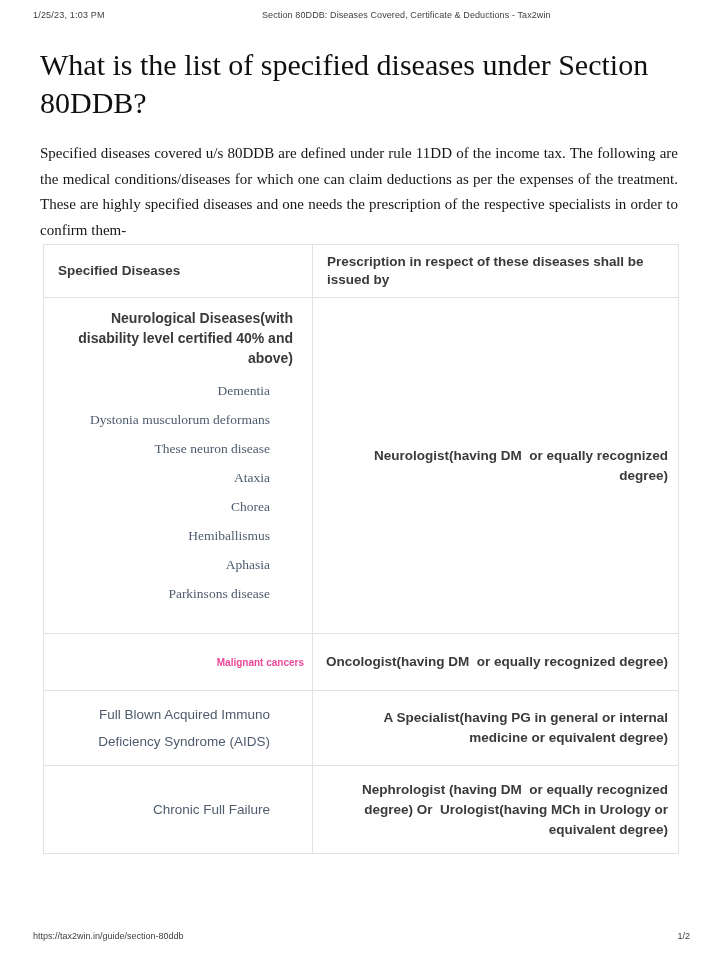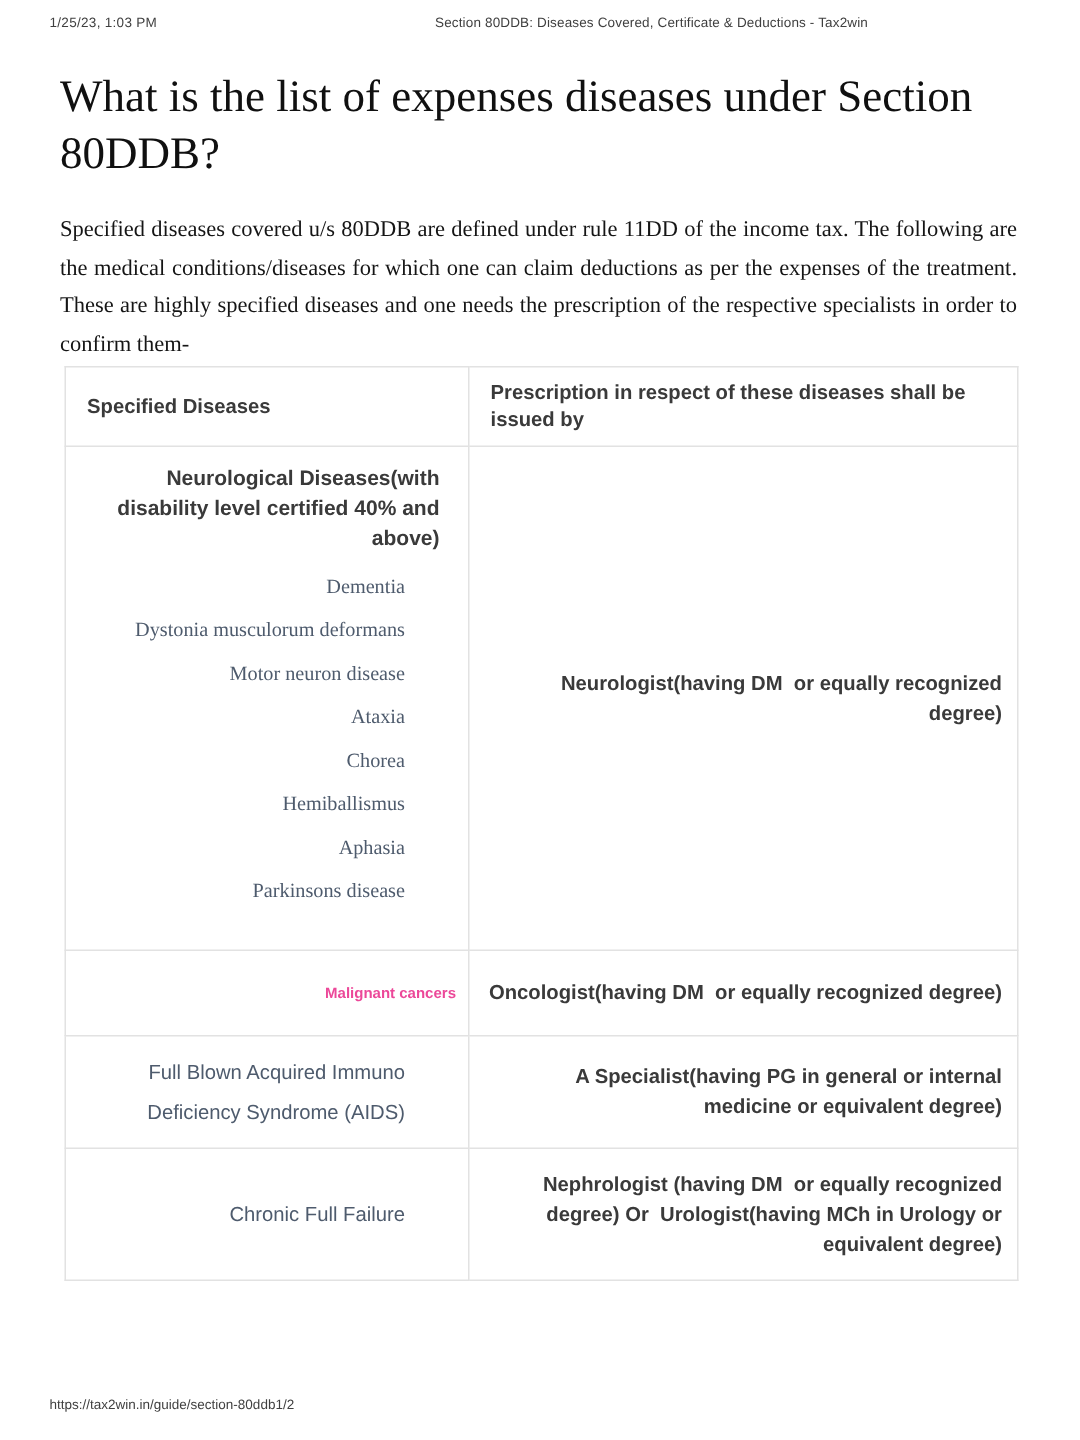--- a/index.html
+++ b/index.html
@@ -8,24 +8,24 @@
     position: relative;
     background: #ffffff;
     font-family: "Liberation Sans", sans-serif;
     color: #1a1a1a;
     overflow: hidden;
   }
 
   
   .print-header { position: absolute; top: 10px; left: 0; right: 0; height: 14px; }
   .ph-date  { position: absolute; left: 33px;  font-size: 9px; color: #3f3f3f; letter-spacing: .2px; }
-  .ph-title { position: absolute; left: 262px; font-size: 9px; color: #3f3f3f; letter-spacing: .1px; margin-left: 28px; }
+  .ph-title { position: absolute; left: 262px; font-size: 9px; color: #3f3f3f; letter-spacing: .1px; }
   .print-footer {
     position: absolute; top: 931px; left: 33px; right: 30px;
-    display: flex; justify-content: flex-start;
+    display: flex; justify-content: space-between;
     font-size: 9px; color: #3f3f3f;
   }
 
   
   .article-heading {
     position: absolute; top: 46px; left: 40px; width: 615px;
     font-family: "Liberation Serif", serif;
     font-weight: 400;
     font-size: 30px; line-height: 38px;
     color: #101010;
@@ -106,39 +106,39 @@
 </head>
 <body>
 
 <div class="page">
 
   <header class="print-header">
     <span class="ph-date">1/25/23, 1:03 PM</span>
     <span class="ph-title">Section 80DDB: Diseases Covered, Certificate &amp; Deductions - Tax2win</span>
   </header>
 
-  <h1 class="article-heading">What is the list of expenses diseases under Section 80DDB?</h1>
+  <h1 class="article-heading">What is the list of specified diseases under Section 80DDB?</h1>
 
   <p class="intro">Specified diseases covered u/s 80DDB are defined under rule 11DD of the income tax. The following are the medical conditions/diseases for which one can claim deductions as per the expenses of the treatment. These are highly specified diseases and one needs the prescription of the respective specialists in order to confirm them-</p>
 
   <table class="diseases-table">
     <thead>
       <tr>
         <th class="col-disease">Specified Diseases</th>
         <th class="col-prescriber">Prescription in respect of these diseases shall be issued by</th>
       </tr>
     </thead>
     <tbody>
       <tr class="row-neuro">
         <td class="cell-disease top">
           <div class="disease-heading">Neurological Diseases(with disability level certified 40% and above)</div>
           <ul class="disease-list">
             <li>Dementia</li>
             <li>Dystonia musculorum deformans</li>
-            <li>Motor neuron disease</li>
+            <li>These neuron disease</li>
             <li>Ataxia</li>
             <li>Chorea</li>
             <li>Hemiballismus</li>
             <li>Aphasia</li>
             <li>Parkinsons disease</li>
           </ul>
         </td>
         <td class="cell-prescriber">
           <div class="prescriber">Neurologist(having DM  or equally recognized degree)</div>
         </td>

